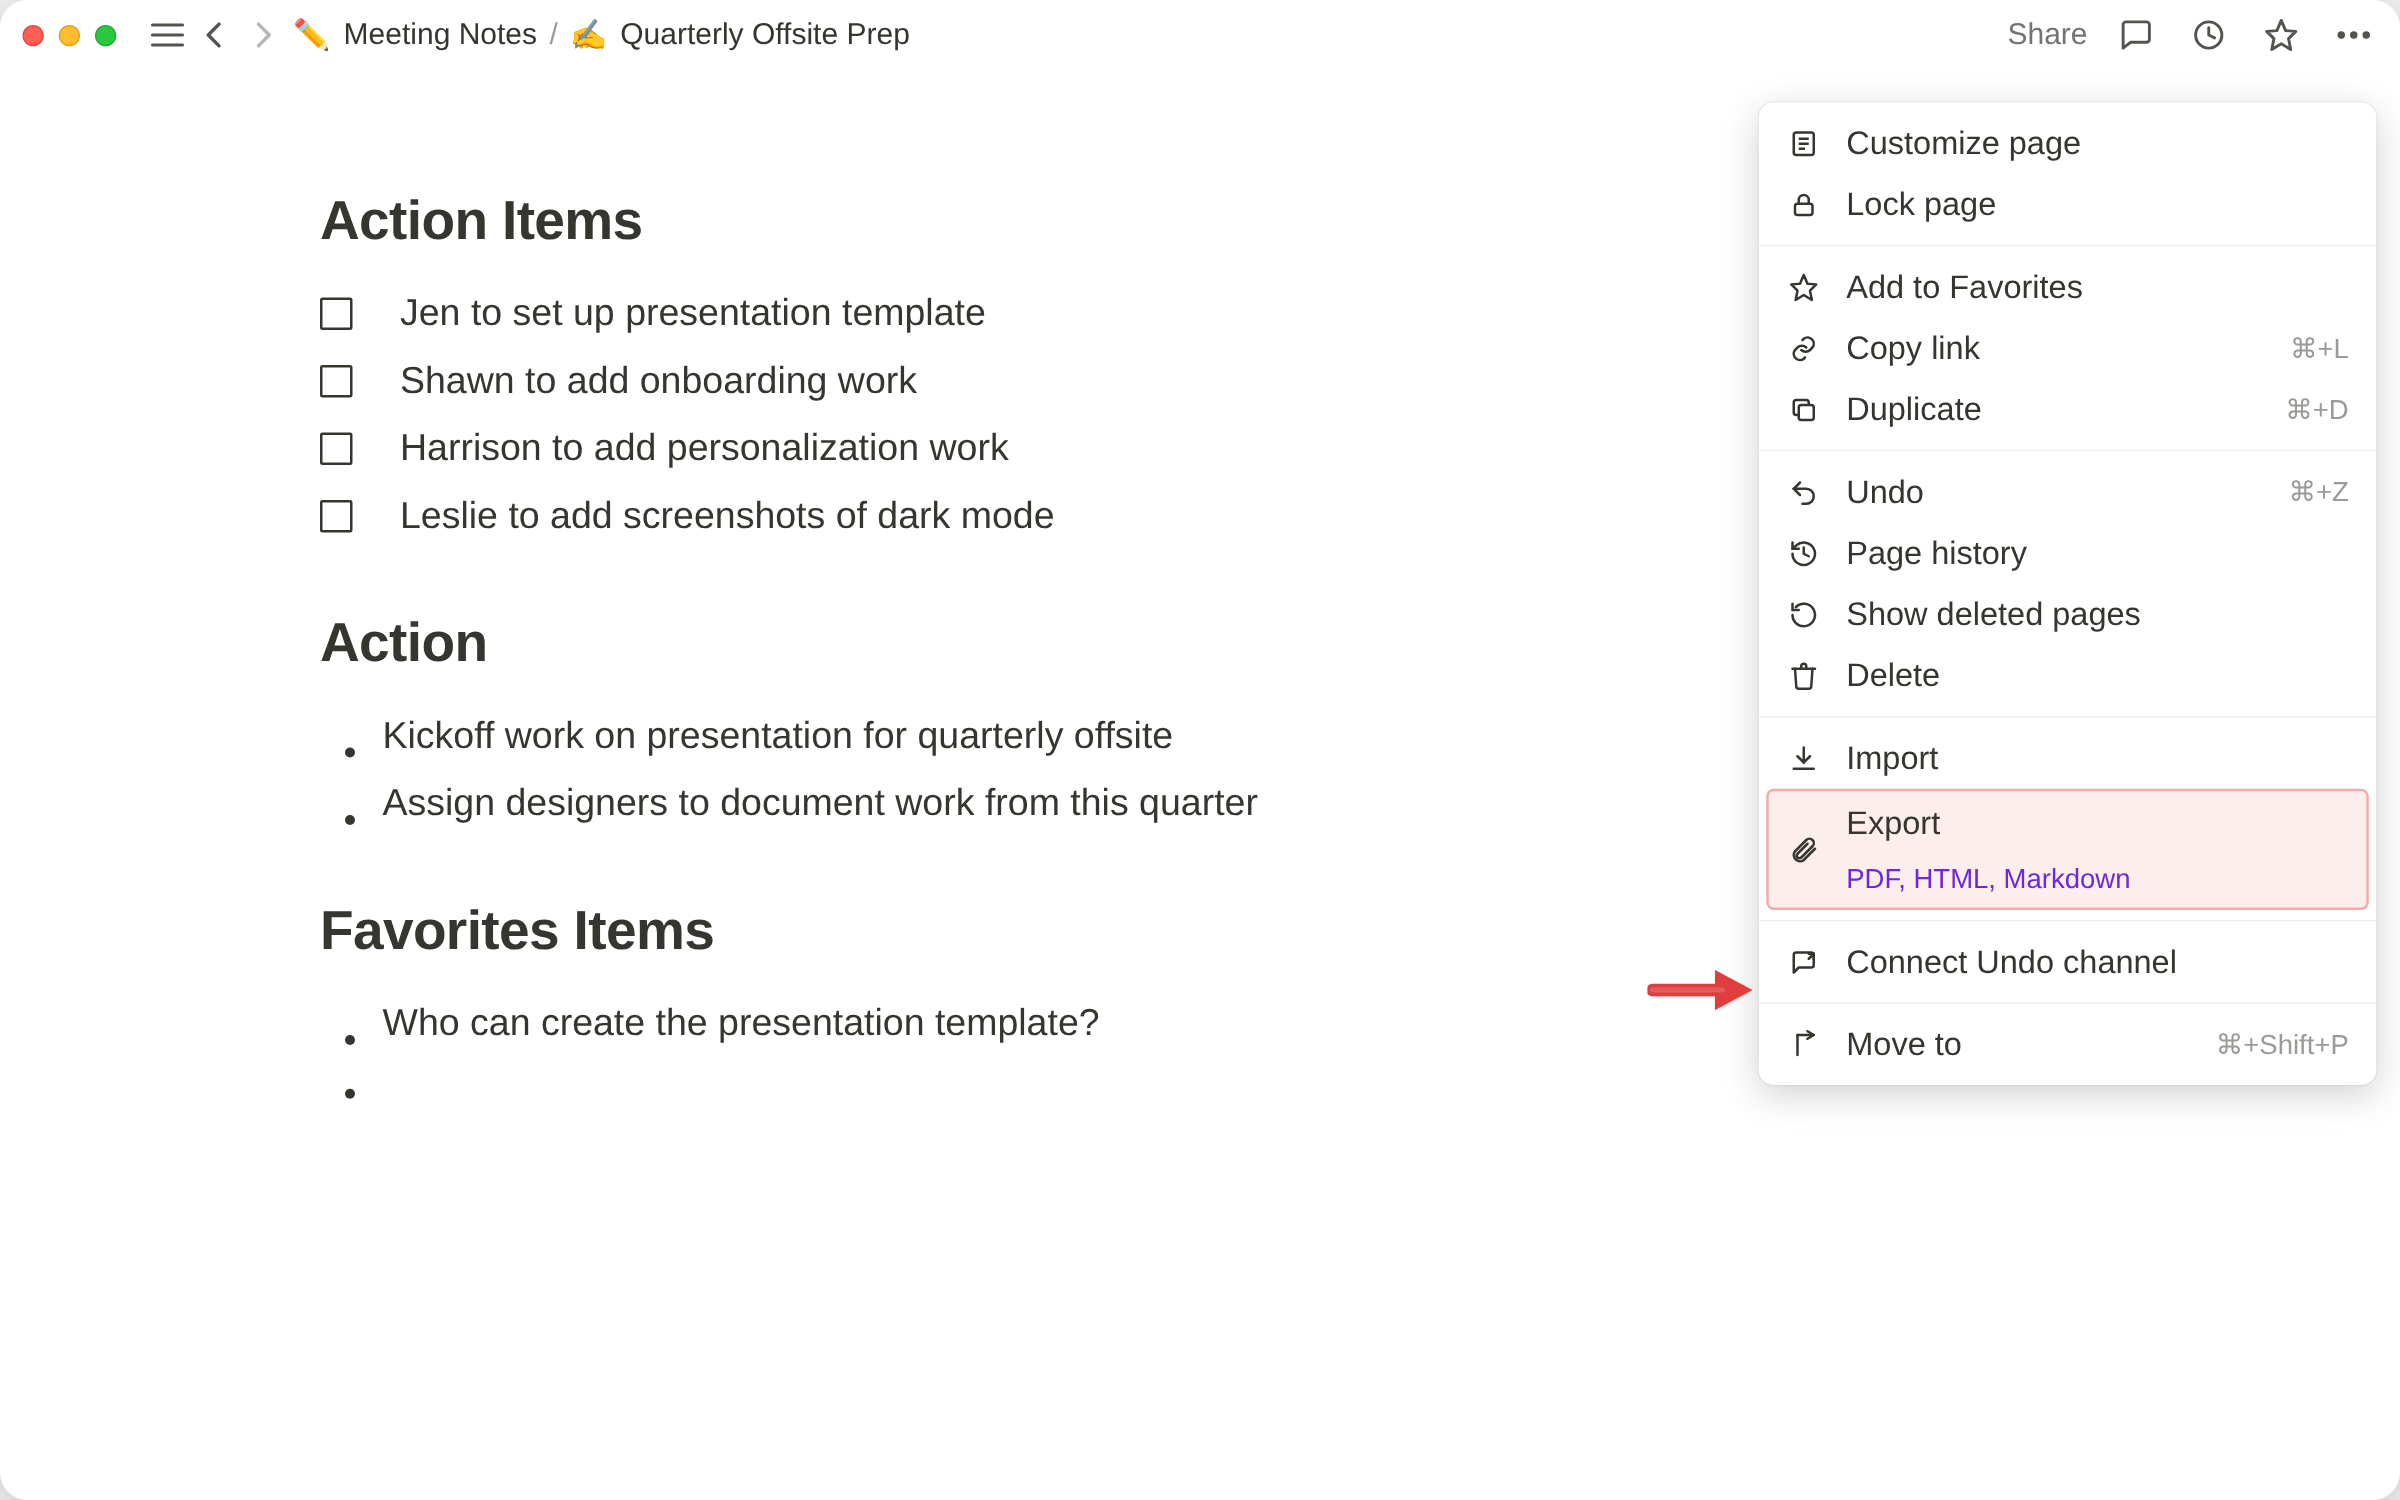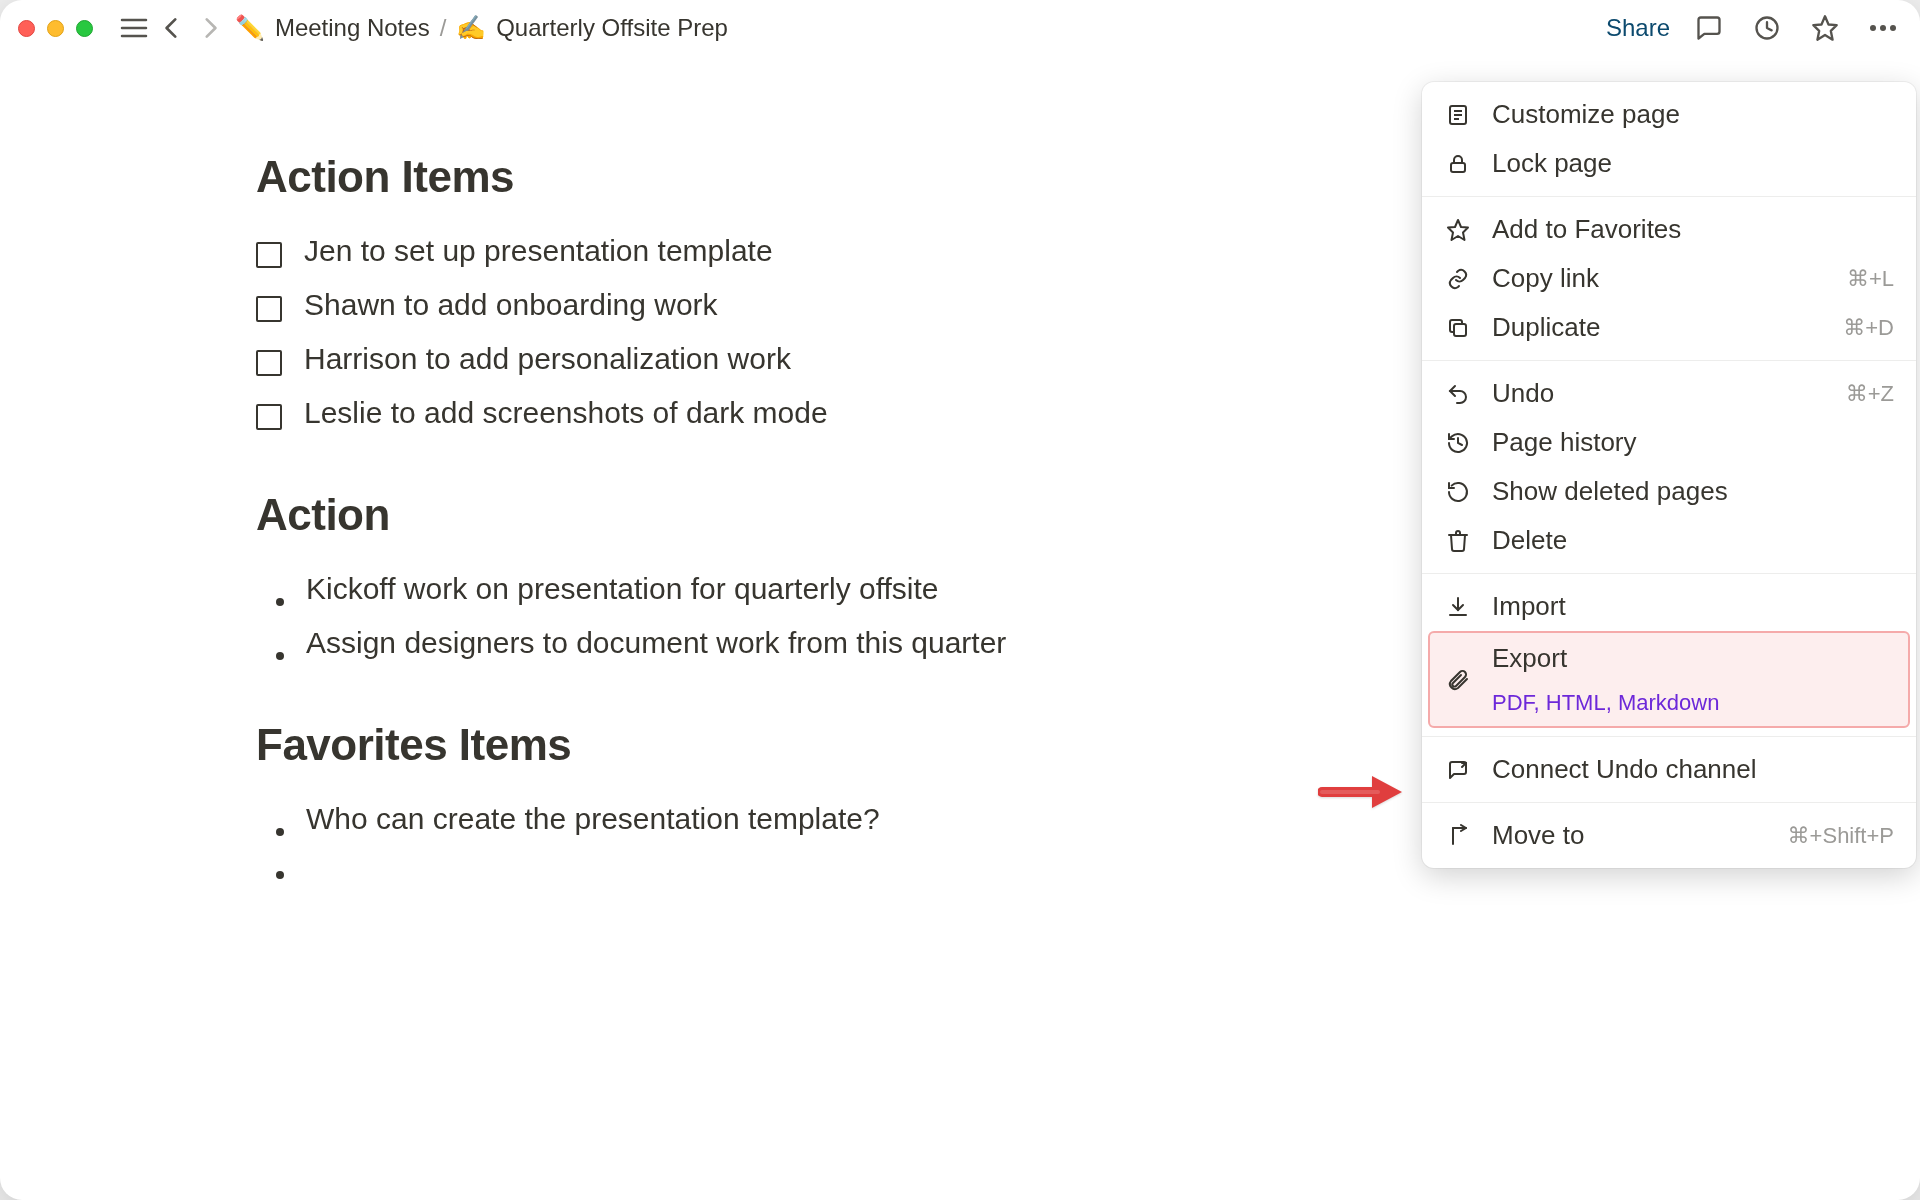--- a/index.html
+++ b/index.html
@@ -47,60 +47,60 @@
   .breadcrumb {
     display:flex; align-items:center; gap:10px;
     font-size:24px; color:#37352f; margin-left:6px;
   }
   .bc-sep { color:#9b9a97; }
   .bc-seg { display:flex; align-items:center; gap:10px; }
   .bc-emoji { font-size:24px; }
 
   .top-right {
     margin-left:auto; display:flex; align-items:center; gap:20px;
-    color:#0c4a6e;
+    color:#737373;
   }
   .share { font-size:24px; }
 
   
   .content {
     padding: 40px 0 0 256px;
     width: 1100px;
   }
   h2.sec {
     font-size:44px;
     font-weight:800;
     margin: 50px 0 22px 0;
     letter-spacing:-.5px;
   }
   h2.sec.first { margin-top: 56px; }
 
   .todo-list, .bullet-list { margin:0; padding:0; list-style:none; }
   .todo-item {
-    display:flex; align-items:flex-end; gap:22px;
+    display:flex; align-items:center; gap:38px;
     font-size:30px; padding:10px 0;
   }
   .checkbox {
     width:26px; height:26px; border:2.5px solid #37352f;
     border-radius:2px; flex:0 0 auto;
   }
   .bullet-item {
     display:flex; align-items:flex-end; gap:22px;
     font-size:30px; padding:10px 0 10px 20px;
   }
   .bullet-dot {
     width:8px; height:8px; background:#37352f; border-radius:50%;
     margin-top:15px; flex:0 0 auto;
   }
 
   
   .menu {
     position:absolute;
     top: 82px;
-    right: 4px;
+    right: 19px;
     width: 494px;
     background:#fff;
     border-radius:12px;
     box-shadow: 0 8px 30px rgba(0,0,0,.18), 0 0 0 1px rgba(15,15,15,.05);
     padding: 8px 0;
   }
   .menu-item {
     display:flex; align-items:center;
     padding: 9px 22px;
     font-size:26px;

